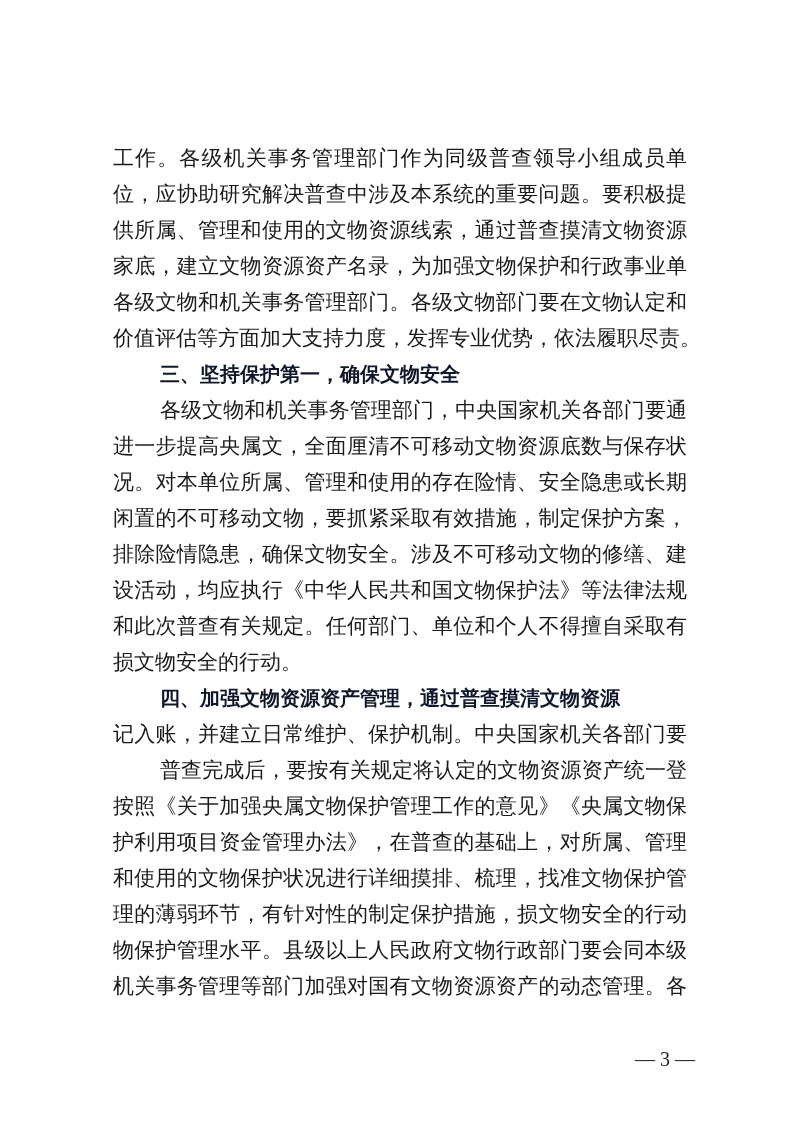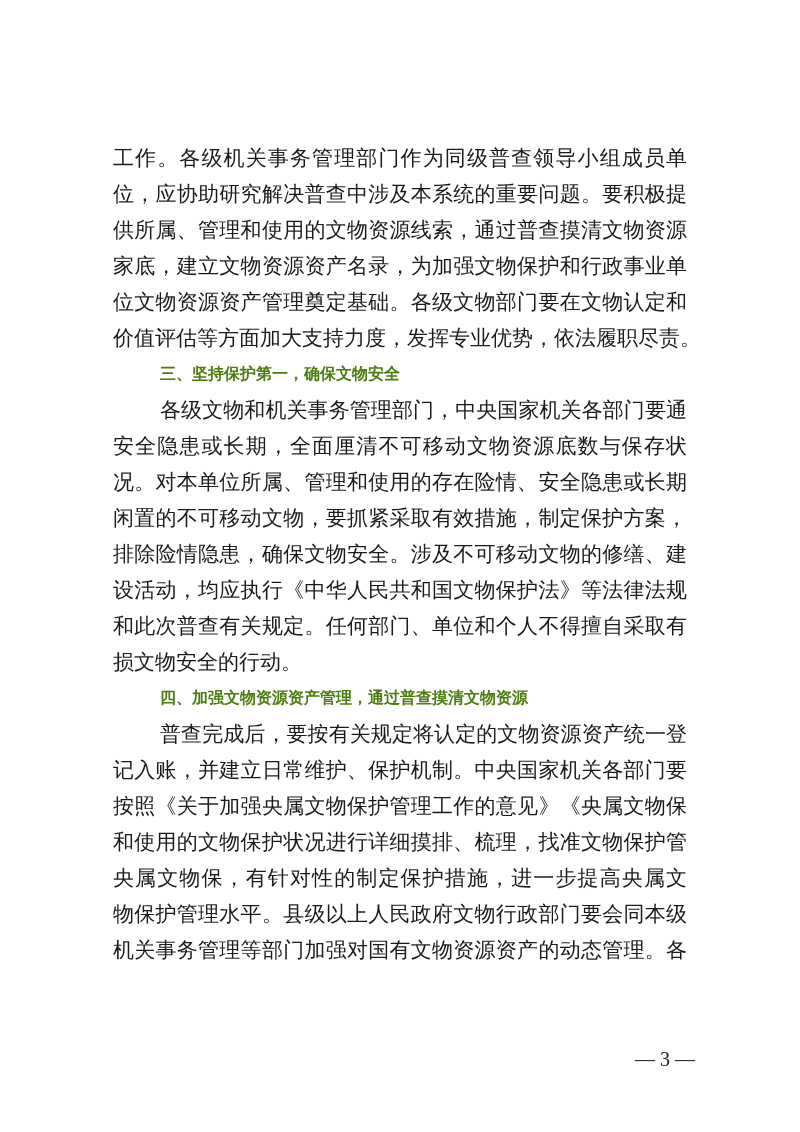--- a/index.html
+++ b/index.html
@@ -32,26 +32,26 @@
     }
     .line.last {
       text-align-last: left;
     }
     .line.indent {
       padding-left: 47px;
     }
     .heading {
       height: 36px;
       line-height: 36px;
-      font-size: 16px;
+      font-size: 20px;
       font-weight: bold;
       padding-left: 47px;
       white-space: nowrap;
       font-family: "DejaVu Sans", "Liberation Sans", sans-serif;
-      color: #4d7c0f;
+      color: #0f172a;
     }
     .page-number {
       position: absolute;
       left: 620px;
       top: 1047px;
       width: 90px;
       text-align: center;
       font-size: 20px;
       line-height: 24px;
       color: #222;
@@ -61,43 +61,44 @@
 </head>
 <body>
 
 <div class="page">
 
   <div>
     <div class="line">工作。各级机关事务管理部门作为同级普查领导小组成员单</div>
     <div class="line">位，应协助研究解决普查中涉及本系统的重要问题。要积极提</div>
     <div class="line">供所属、管理和使用的文物资源线索，通过普查摸清文物资源</div>
     <div class="line">家底，建立文物资源资产名录，为加强文物保护和行政事业单</div>
-    <div class="line">位文物资源资产管理奠定基础。各级文物部门要在文物认定和</div>
+    <div class="line">各级文物和机关事务管理部门。各级文物部门要在文物认定和</div>
     <div class="line">价值评估等方面加大支持力度，发挥专业优势，依法履职尽责。</div>
   </div>
 
   <div class="heading">三、坚持保护第一，确保文物安全</div>
 
   <div>
     <div class="line indent">各级文物和机关事务管理部门，中央国家机关各部门要通</div>
-    <div class="line">安全隐患或长期，全面厘清不可移动文物资源底数与保存状</div>
+    <div class="line">进一步提高央属文，全面厘清不可移动文物资源底数与保存状</div>
     <div class="line">况。对本单位所属、管理和使用的存在险情、安全隐患或长期</div>
     <div class="line">闲置的不可移动文物，要抓紧采取有效措施，制定保护方案，</div>
     <div class="line">排除险情隐患，确保文物安全。涉及不可移动文物的修缮、建</div>
     <div class="line">设活动，均应执行《中华人民共和国文物保护法》等法律法规</div>
     <div class="line">和此次普查有关规定。任何部门、单位和个人不得擅自采取有</div>
     <div class="line last">损文物安全的行动。</div>
   </div>
 
   <div class="heading">四、加强文物资源资产管理，通过普查摸清文物资源</div>
 
   <div>
+    <div class="line">记入账，并建立日常维护、保护机制。中央国家机关各部门要</div>
     <div class="line indent">普查完成后，要按有关规定将认定的文物资源资产统一登</div>
-    <div class="line">记入账，并建立日常维护、保护机制。中央国家机关各部门要</div>
     <div class="line">按照《关于加强央属文物保护管理工作的意见》《央属文物保</div>
+    <div class="line">护利用项目资金管理办法》，在普查的基础上，对所属、管理</div>
     <div class="line">和使用的文物保护状况进行详细摸排、梳理，找准文物保护管</div>
-    <div class="line">央属文物保，有针对性的制定保护措施，进一步提高央属文</div>
+    <div class="line">理的薄弱环节，有针对性的制定保护措施，损文物安全的行动</div>
     <div class="line">物保护管理水平。县级以上人民政府文物行政部门要会同本级</div>
     <div class="line">机关事务管理等部门加强对国有文物资源资产的动态管理。各</div>
   </div>
 </div>
 
 <div class="page-number">— 3 —</div>
 
 </body></html>

